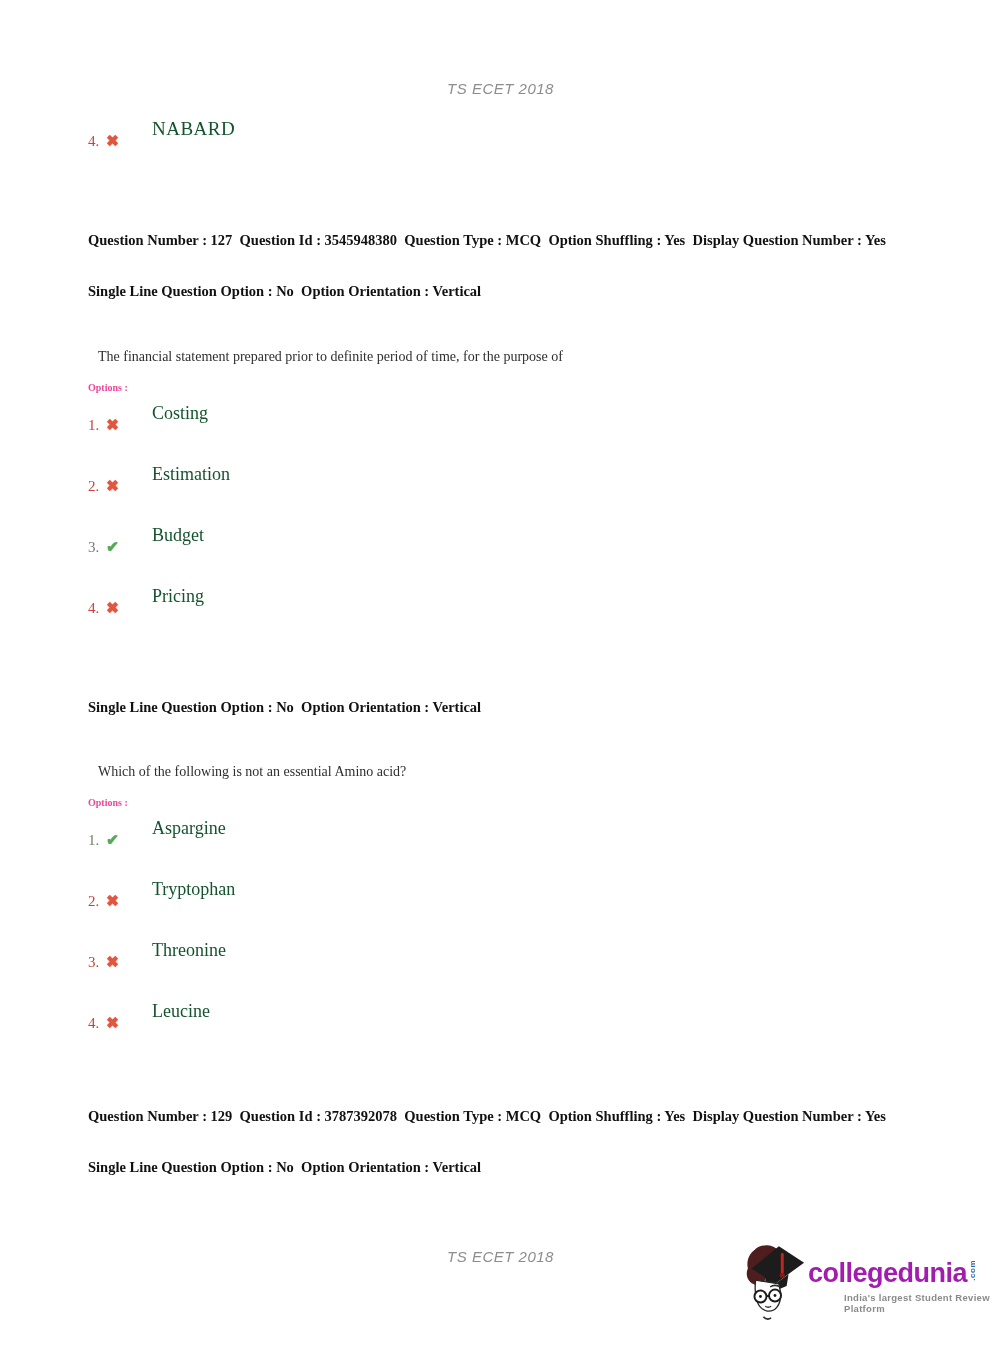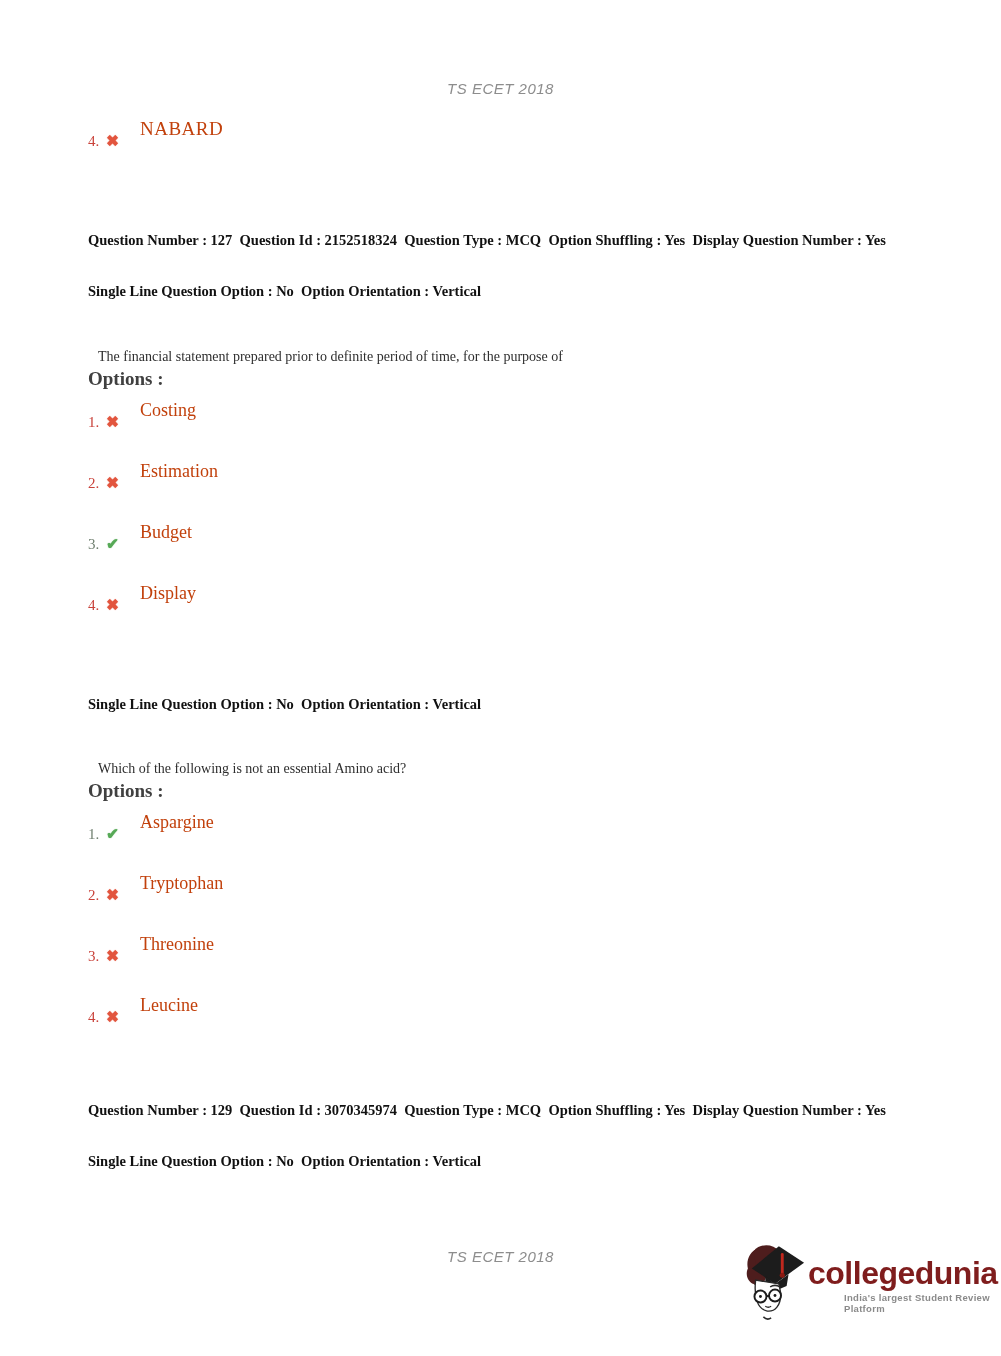--- a/index.html
+++ b/index.html
@@ -24,56 +24,56 @@
   }
   
   .option-row { display:flex; align-items:flex-start; margin-left:88px; }
   .opt-leading { display:flex; align-items:center; gap:7px; margin-top:16px; min-width:44px; }
   .opt-num { font-size:15px; color:#c9423a; }
   .opt-num.correct { color:#6f7f6f; }
   .opt-num.incorrect { color:#c9423a; }
   .opt-icon { font-size:15px; line-height:1; font-weight:bold; }
   .opt-icon.incorrect { color:#e2553e; text-shadow:0 0 1px #e2553e; }
   .opt-icon.correct { color:#57a957; text-shadow:0 0 1px #57a957; }
-  .opt-label { font-size:18px; color:#c2410c; margin-left:8px; line-height:24px; }
+  .opt-label { font-size:18px; color:#14532d; margin-left:20px; line-height:24px; }
   .carryover .opt-label { font-size:19px; letter-spacing:0.5px; }
   .carryover { margin-top:20px; }
   
   .qblock { margin-top:48px; }
   .qblock.q129 { margin-top:42px; }
   .q-meta {
     margin-left:88px; margin-right:80px;
     font-weight:bold; font-size:14.5px; line-height:1.17;
     color:#111; white-space:pre-wrap;
   }
   .q-text {
     margin-left:98px; margin-right:100px;
     font-size:14px; line-height:22px; color:#2e2e2e;
     white-space:pre-wrap;
   }
   .q-text.first { margin-top:12px; }
   .q-text.second { margin-top:22px; }
-  .options-heading { margin-left:88px; margin-top:0; font-weight:bold; font-size:19px; color:#404040; }
+  .options-heading { margin-left:88px; margin-top:14px; font-weight:bold; font-size:10px; color:#ec4899; }
   .opt-gap-first { margin-top:8px; }
   .opt-gap { margin-top:28px; }
   
   .footer-title {
     position:absolute; top:1248px; left:0; right:0;
     text-align:center;
     font-family:"Liberation Sans", sans-serif;
     font-style:italic; font-size:15px; color:#8d8d8d; letter-spacing:0.5px;
   }
   .logo { position:absolute; top:1240px; left:744px; display:flex; align-items:flex-start; }
   .logo-mascot { width:62px; height:84px; flex:0 0 auto; }
   .logo-textcol { margin-left:2px; margin-top:18px; }
   .logo-brandrow { display:flex; align-items:flex-start; }
   .logo-brand {
     font-family:"Liberation Sans", sans-serif;
-    font-weight:bold; font-size:32px; line-height:30px;
-    color:#7f1d1d; letter-spacing:-0.5px;
+    font-weight:bold; font-size:27px; line-height:30px;
+    color:#a21caf; letter-spacing:-0.5px;
   }
   .logo-tld {
     font-family:"Liberation Sans", sans-serif;
     font-weight:bold; font-size:8px; color:#2f6cb3;
     writing-mode:vertical-rl; transform:rotate(180deg);
     margin-left:1px; margin-top:2px; letter-spacing:0.5px;
   }
   .logo-tagline {
     font-family:"Liberation Sans", sans-serif;
     font-weight:bold; font-size:9.5px; color:#8a8a8a;
@@ -90,21 +90,21 @@
   <div class="option-row carryover">
     <span class="opt-leading">
       <span class="opt-num incorrect">4.</span>
       <span class="opt-icon incorrect">✖</span>
     </span>
     <span class="opt-label">NABARD</span>
   </div>
 
   <div class="qblock">
     <div class="q-meta">
-      <div>Question Number : 127  Question Id : 2152518324  Question Type : MCQ  Option Shuffling : Yes  Display Question Number : Yes</div>
+      <div>Question Number : 127  Question Id : 3545948380  Question Type : MCQ  Option Shuffling : Yes  Display Question Number : Yes</div>
       <div>Single Line Question Option : No  Option Orientation : Vertical</div>
     </div>
     <div class="q-text first">The financial statement prepared prior to definite period of time, for the purpose of</div>
     <div class="options-heading">Options :</div>
 
     <div class="option-row opt-gap-first">
       <span class="opt-leading">
         <span class="opt-num incorrect">1.</span>
         <span class="opt-icon incorrect">✖</span>
       </span>
@@ -122,21 +122,21 @@
         <span class="opt-num correct">3.</span>
         <span class="opt-icon correct">✔</span>
       </span>
       <span class="opt-label">Budget</span>
     </div>
     <div class="option-row opt-gap">
       <span class="opt-leading">
         <span class="opt-num incorrect">4.</span>
         <span class="opt-icon incorrect">✖</span>
       </span>
-      <span class="opt-label">Display</span>
+      <span class="opt-label">Pricing</span>
     </div>
   </div>
 
   <div class="qblock">
     <div class="q-meta">
       <div>Single Line Question Option : No  Option Orientation : Vertical</div>
     </div>
     <div class="q-text first">Which of the following is not an essential Amino acid?</div>
     <div class="options-heading">Options :</div>
 
@@ -165,21 +165,21 @@
       <span class="opt-leading">
         <span class="opt-num incorrect">4.</span>
         <span class="opt-icon incorrect">✖</span>
       </span>
       <span class="opt-label">Leucine</span>
     </div>
   </div>
 
   <div class="qblock q129">
     <div class="q-meta">
-      <div>Question Number : 129  Question Id : 3070345974  Question Type : MCQ  Option Shuffling : Yes  Display Question Number : Yes</div>
+      <div>Question Number : 129  Question Id : 3787392078  Question Type : MCQ  Option Shuffling : Yes  Display Question Number : Yes</div>
       <div>Single Line Question Option : No  Option Orientation : Vertical</div>
     </div>
 
   </div>
 
   <div class="footer-title">TS ECET 2018</div>
 
   <div class="logo">
     <svg class="logo-mascot" viewBox="0 0 64 84" xmlns="http://www.w3.org/2000/svg">
 

